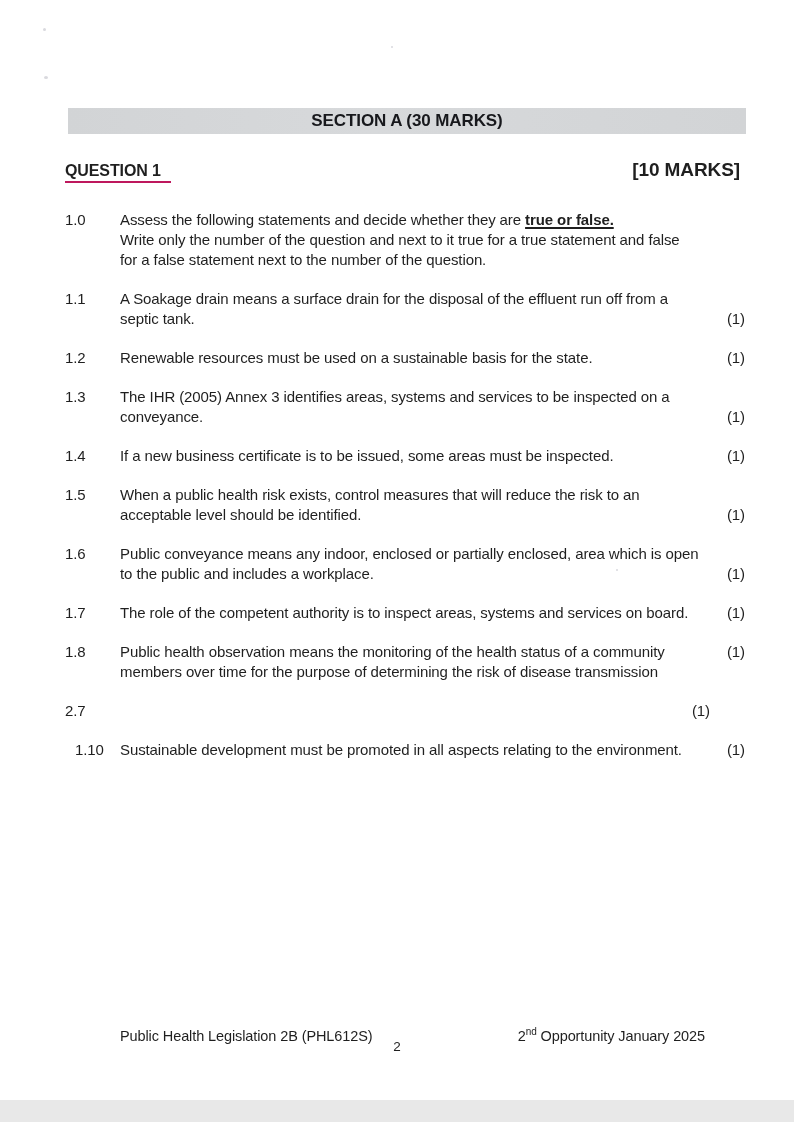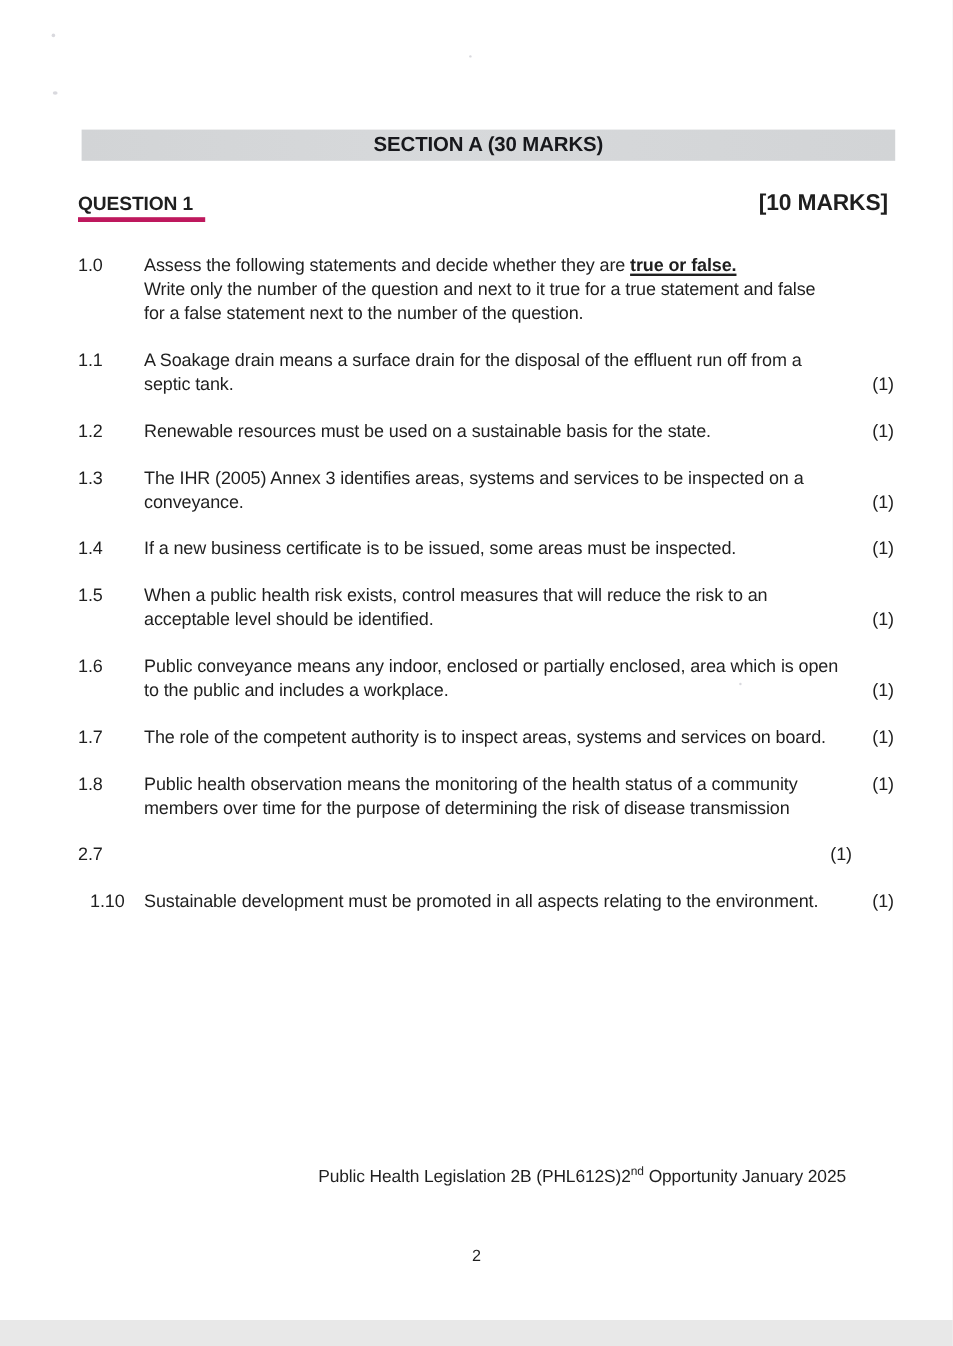--- a/index.html
+++ b/index.html
@@ -30,21 +30,21 @@
   }
   .question-header {
     margin:26px 54px 0 65px;
     display:flex;
     justify-content:space-between;
     align-items:baseline;
   }
   .question-label {
     font-weight:bold;
     font-size:16px;
-    border-bottom:4px solid #be185d;
+    border-bottom:2px solid #be185d;
     padding-right:10px;
   }
   .question-marks { font-weight:bold; font-size:19px; }
   .q-row {
     margin-left:65px;
     width:680px;
     display:grid;
     grid-template-columns:55px 590px 1fr;
   }
   .instruction-row { margin-top:27px; }
@@ -52,23 +52,23 @@
   .q-num { }
   .q-num.indent { padding-left:10px; }
   .q-text { max-width:590px; }
   .q-text .first-line { display:block; }
   .q-text .rest { display:block; max-width:566px; }
   .emph { font-weight:bold; text-decoration:underline; text-decoration-thickness:1.5px; text-underline-offset:2px; }
   .q-mark { text-align:right; align-self:end; }
   .q-mark.mark-top { align-self:start; }
   .footer {
     position:absolute;
-    top:971px; left:120px; right:89px;
+    top:1026px; left:120px; right:89px;
     display:flex;
-    justify-content:flex-end;
+    justify-content:space-between;
     font-size:14.5px;
   }
   .footer sup { font-size:10px; line-height:0; }
   .page-number {
     position:absolute;
     top:1037px; left:0; right:0;
     text-align:center;
     font-size:13.5px;
   }
   .speck { position:absolute; background:#b9bac2; opacity:.55; border-radius:50%; }

